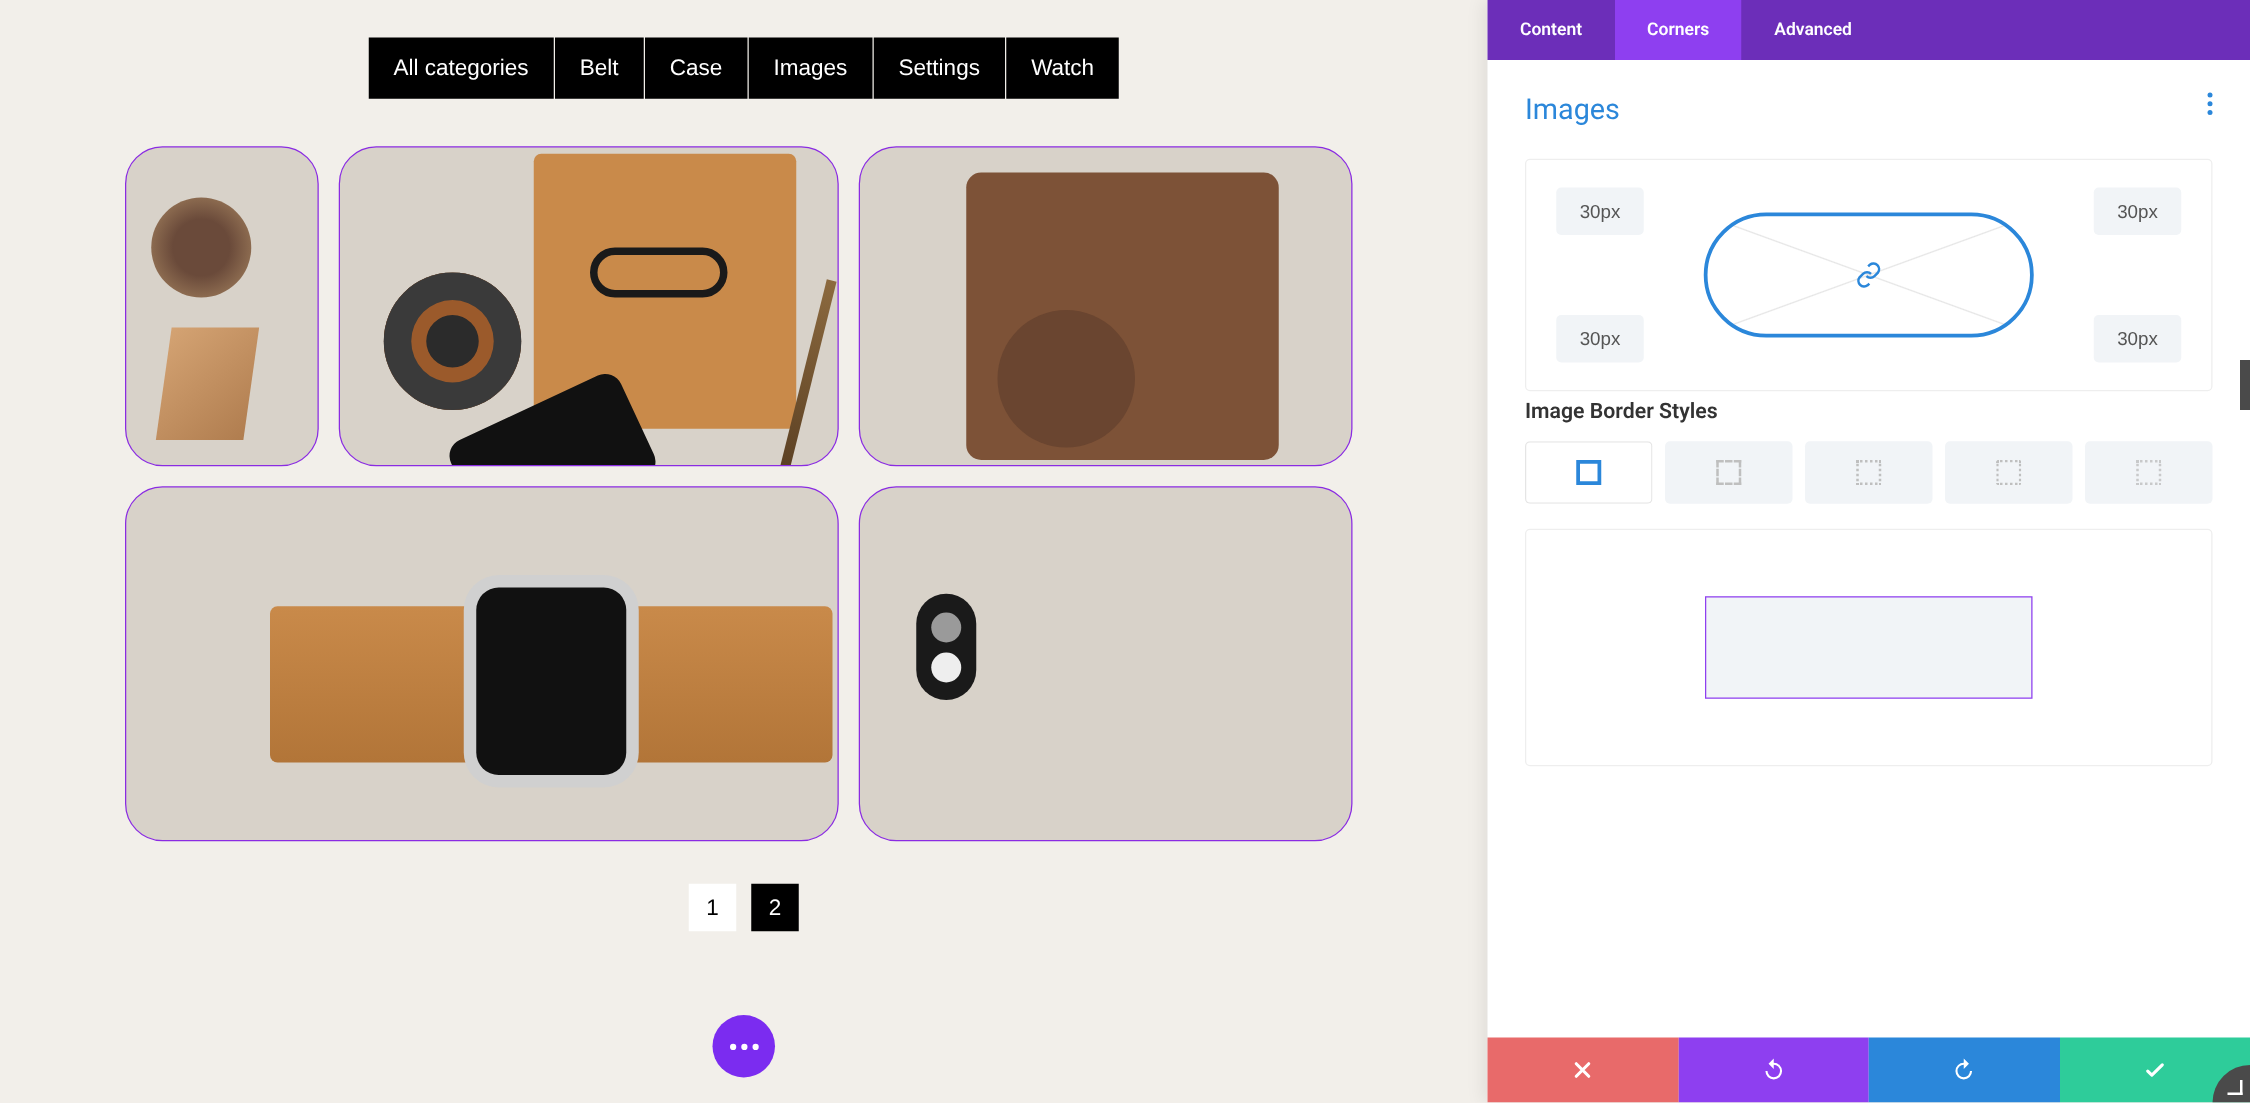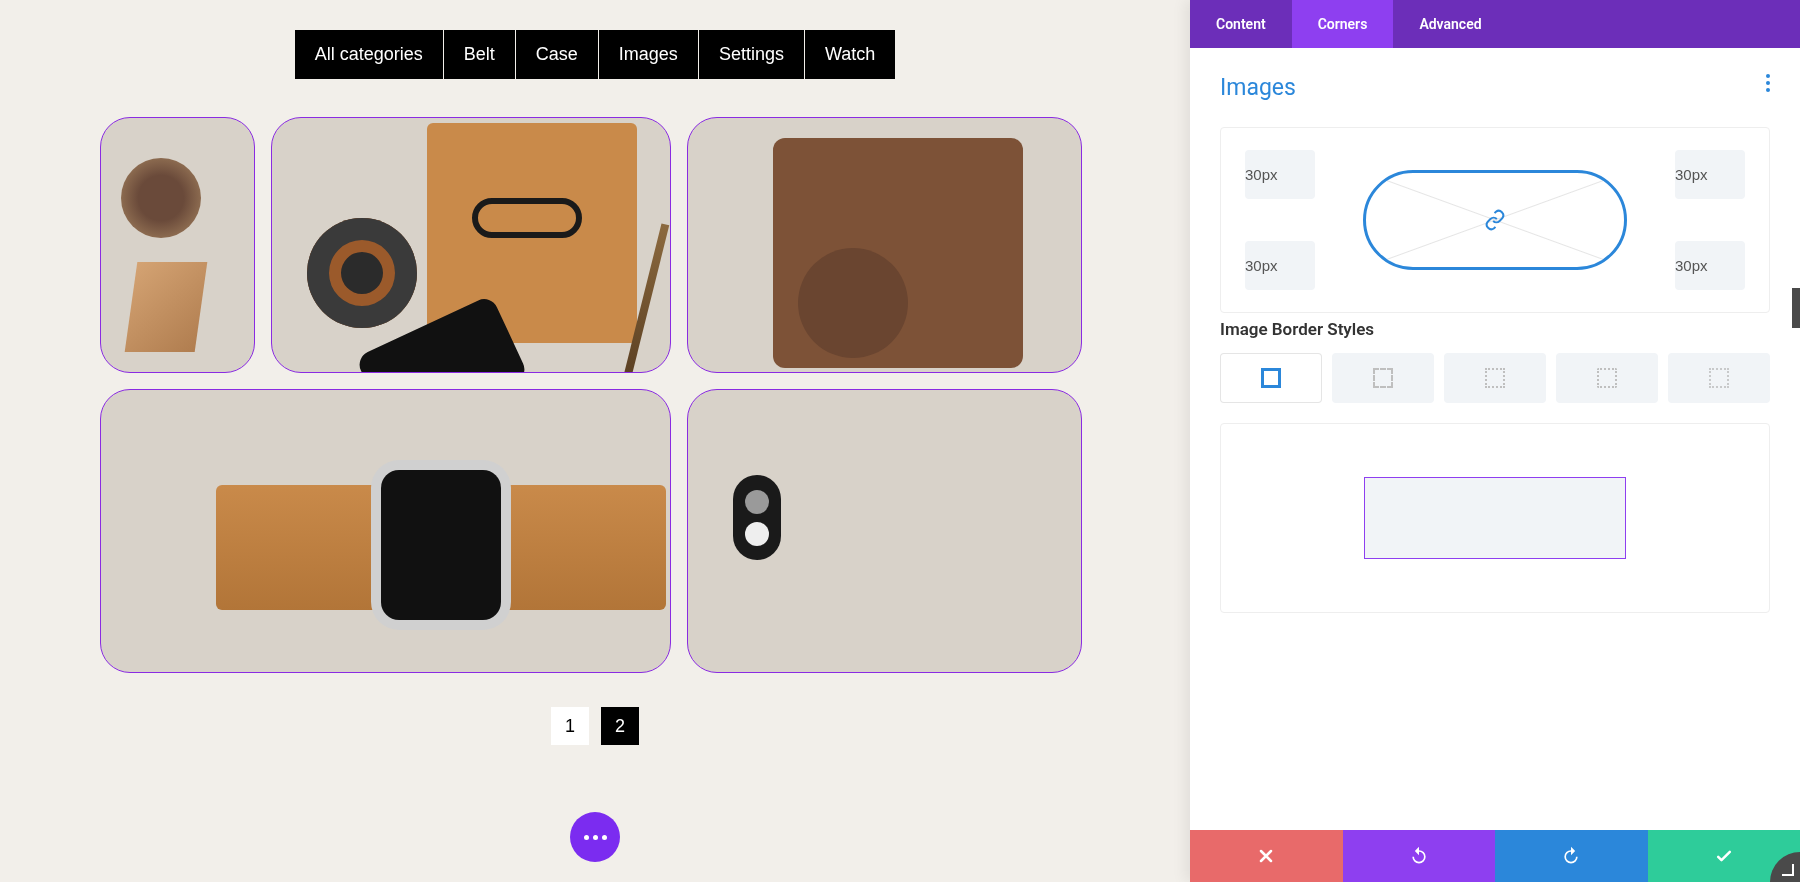--- a/index.html
+++ b/index.html
@@ -160,22 +160,22 @@
 .section-kebab { display:flex; flex-direction:column; gap:3px; cursor:pointer; }
 .section-kebab i { width:4px; height:4px; background:#2b87da; border-radius:50%; }
 
 .field-label { font-size:17px; color:#333; font-weight:600; margin: 6px 0 14px; }
 
 .corners-box {
   border:1px solid #eee; border-radius:4px; padding:22px 24px 28px;
   position:relative; height:186px;
 }
 .corner-input {
-  position:absolute; width:70px; height:49px; background:#f1f4f7;
-  border:none; border-radius:4px; font-size:15px; color:#555;
+  position:absolute; width:70px; height:38px; background:#f1f4f7;
+  border:none; border-radius:4px; text-align:center; font-size:15px; color:#555;
 }
 .c-tl { top:22px; left:24px; }
 .c-tr { top:22px; right:24px; }
 .c-bl { bottom:22px; left:24px; }
 .c-br { bottom:22px; right:24px; }
 .corners-pill {
   position:absolute; left:50%; top:50%; transform:translate(-50%,-50%);
   width:264px; height:100px; border:3px solid #2b87da; border-radius:50px;
   display:flex; align-items:center; justify-content:center;
   background:

